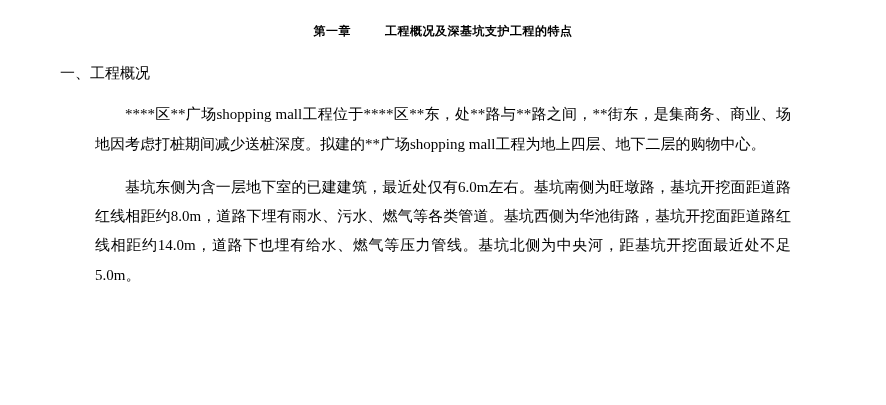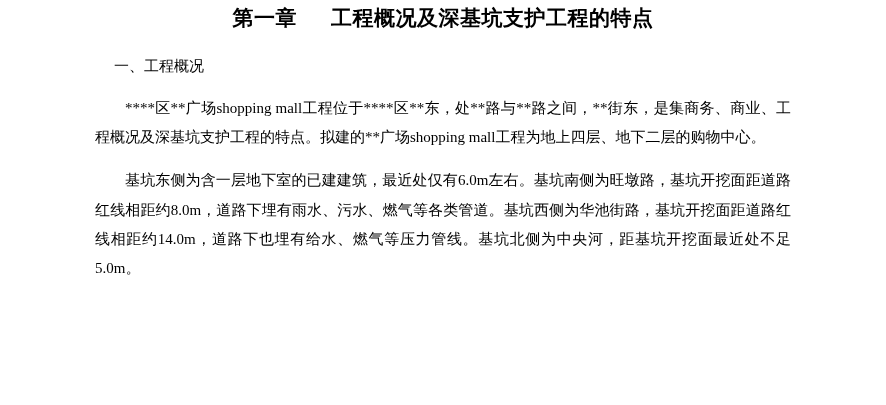--- a/index.html
+++ b/index.html
@@ -16,35 +16,35 @@
   }
   .page {
     position: relative;
     width: 886px;
     height: 405px;
     box-sizing: border-box;
     padding: 0;
   }
   .doc-title {
     text-align: center;
-    font-size: 21px;
+    font-size: 12px;
     font-weight: bold;
     letter-spacing: 0.5px;
-    margin: 4px 0 0 0;
+    margin: 23px 0 0 0;
     padding: 0 56px;
     line-height: 1.4;
   }
   .doc-title .chapter-num {
     display: inline-block;
     margin-right: 34px;
   }
   .section-heading {
     font-size: 15px;
     margin: 22px 0 0 0;
-    padding: 0 95px 0 114px;
+    padding: 0 95px 0 60px;
     line-height: 1.5;
     font-weight: normal;
   }
   .para {
     font-size: 15px;
     line-height: 1.95;
     margin: 14px 0 0 0;
     padding: 0 95px 0 95px;
     text-align: justify;
     text-justify: inter-ideograph;
@@ -58,16 +58,16 @@
 <body>
 
 <div class="page">
 
   <h1 class="doc-title">
     <span class="chapter-num">第一章</span><span>工程概况及深基坑支护工程的特点</span>
   </h1>
 
   <div class="section-heading">一、工程概况</div>
 
-  <p class="para first-body">****区**广场shopping mall工程位于****区**东，处**路与**路之间，**街东，是集商务、商业、工程概况及深基坑支护工程的特点。拟建的**广场shopping mall工程为地上四层、地下二层的购物中心。</p>
+  <p class="para first-body">****区**广场shopping mall工程位于****区**东，处**路与**路之间，**街东，是集商务、商业、场地因考虑打桩期间减少送桩深度。拟建的**广场shopping mall工程为地上四层、地下二层的购物中心。</p>
   <p class="para">基坑东侧为含一层地下室的已建建筑，最近处仅有6.0m左右。基坑南侧为旺墩路，基坑开挖面距道路红线相距约8.0m，道路下埋有雨水、污水、燃气等各类管道。基坑西侧为华池街路，基坑开挖面距道路红线相距约14.0m，道路下也埋有给水、燃气等压力管线。基坑北侧为中央河，距基坑开挖面最近处不足5.0m。</p>
 
 </div>
 
 </body></html>

